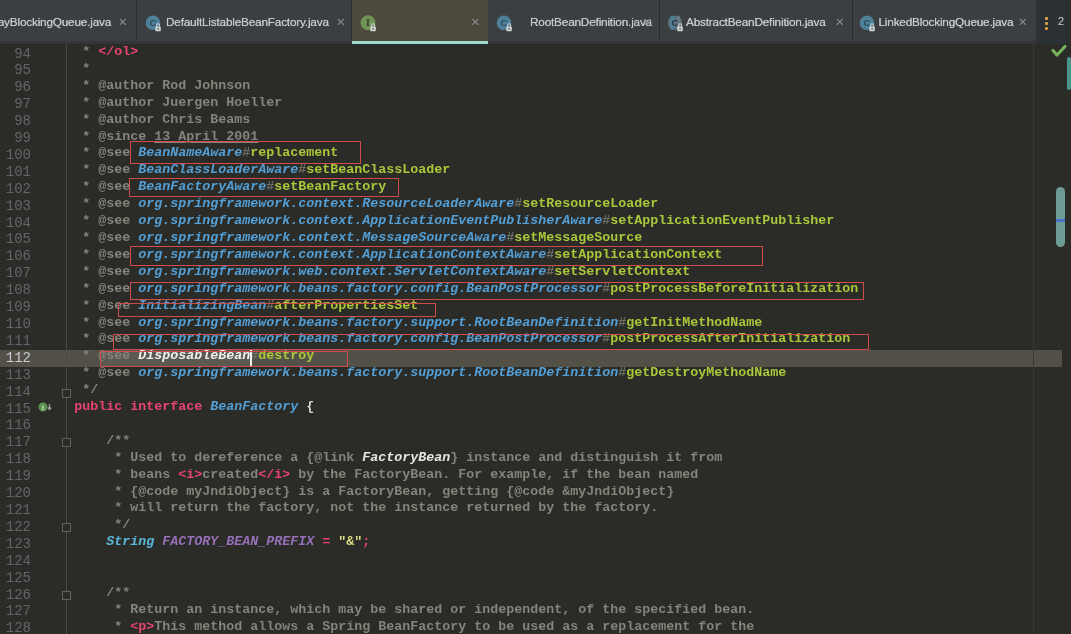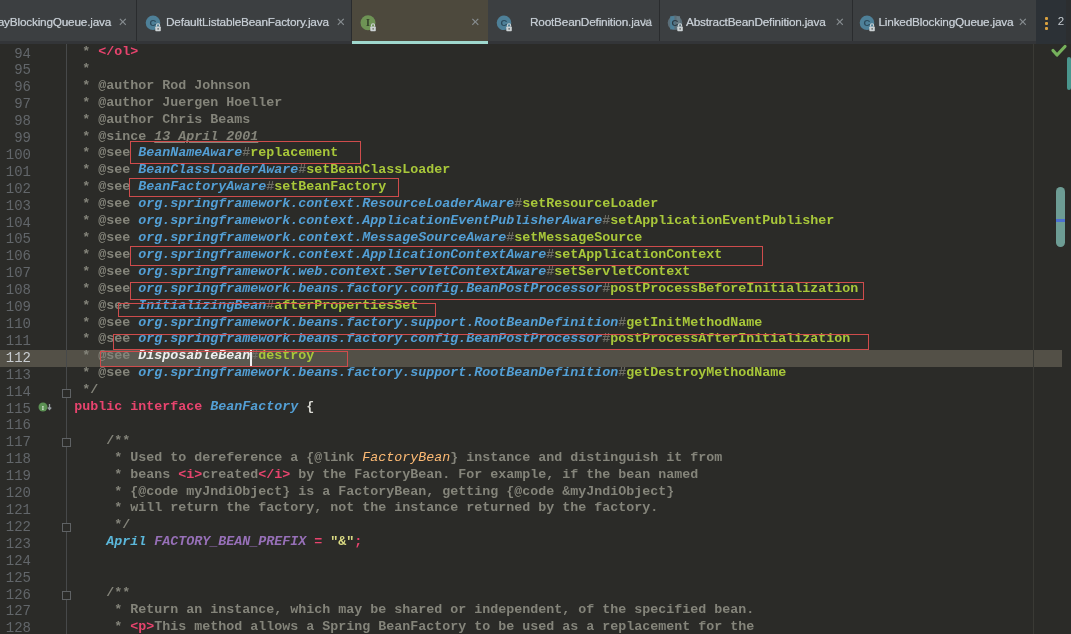--- a/index.html
+++ b/index.html
@@ -20,32 +20,32 @@
 #editor{position:absolute;left:0;top:44px;width:1071px;height:590px;}
 #caretrow{position:absolute;left:0;top:305.5px;width:1062px;height:17px;background:#535047;}
 #selrect{position:absolute;left:101px;top:305.5px;width:150px;height:17px;background:#5b5950;}
 #caret{position:absolute;left:250px;top:306px;width:2px;height:16px;background:#f0f0f0;}
 #gutline{position:absolute;left:66px;top:0;width:1px;height:590px;background:#47494a;}
 #marginline{position:absolute;left:1033px;top:0;width:1px;height:590px;background:#3a3a35;}
 #nums{position:absolute;left:0;top:1.5px;width:31px;text-align:right;font-family:"Liberation Mono",monospace;font-size:14px;line-height:16.9px;color:#62666a;margin:0;}
 #nums .cur{color:#c8ccd0;}
 #code{position:absolute;left:74.3px;top:0;margin:0;font-family:"Liberation Mono",monospace;font-size:13.34px;line-height:16.9px;color:#84847a;white-space:pre;font-weight:bold;}
 .cl{color:#539fd5;font-style:italic;}
-.lk{color:#fdba74;font-style:italic;font-weight:normal;}
+.lk{color:#e5e5e5;font-style:italic;font-weight:bold;}
 .h{color:#6e6e66;}
 .m{color:#a8c73a;}
 .k{color:#e8446e;font-weight:bold;}
 .t{color:#e8446e;font-weight:bold;}
 .ty{color:#5bb7da;font-style:italic;}
 .cn{color:#9770b8;font-style:italic;}
 .op{color:#e8446e;}
 .st{color:#dbdb84;}
 .br{color:#d8d8d2;}
 .sel{color:#efefef;font-style:italic;}
-.un{text-decoration:underline;text-underline-offset:2px;font-style:italic;}
+.un{text-decoration:underline;text-underline-offset:2px;}
 
 .rb{position:absolute;border:1.5px solid #cf4c4c;}
 
 .fm{position:absolute;left:62px;width:9px;height:9px;border:1px solid #5f6264;background:#2b2b28;}
 
 #thumb{position:absolute;left:1056px;top:143px;width:9px;height:60px;background:#6d9c94;border-radius:4.5px;}
 #bluemark{position:absolute;left:1056px;top:175px;width:9px;height:2.5px;background:#4a6fd0;}
 #stripebar{position:absolute;left:1067px;top:13px;width:4px;height:33px;background:#4a968d;border-radius:2px;}
 </style></head>
 <body>
@@ -184,21 +184,21 @@
  * @see <span class="cl">org.springframework.beans.factory.support.RootBeanDefinition</span><span class="h">#</span><span class="m">getDestroyMethodName</span>
  */
 <span class="k">public interface </span><span class="cl">BeanFactory</span> <span class="br">{</span>
 
     /**
      * Used to dereference a {@link <span class="lk">FactoryBean</span>} instance and distinguish it from
      * beans <span class="t">&lt;i&gt;</span>created<span class="t">&lt;/i&gt;</span> by the FactoryBean. For example, if the bean named
      * {@code myJndiObject} is a FactoryBean, getting {@code &amp;myJndiObject}
      * will return the factory, not the instance returned by the factory.
      */
-    <span class="ty">April</span> <span class="cn">FACTORY_BEAN_PREFIX</span> <span class="op">=</span> <span class="st">"&amp;"</span><span class="op">;</span>
+    <span class="ty">String</span> <span class="cn">FACTORY_BEAN_PREFIX</span> <span class="op">=</span> <span class="st">"&amp;"</span><span class="op">;</span>
 
 
     /**
      * Return an instance, which may be shared or independent, of the specified bean.
      * <span class="t">&lt;p&gt;</span>This method allows a Spring BeanFactory to be used as a replacement for the</pre>
     <div id="caret"></div>
 
     <div class="rb" style="left:130px;top:97px;width:231px;height:23px"></div>
     <div class="rb" style="left:129px;top:133.5px;width:270px;height:19px"></div>
     <div class="rb" style="left:130px;top:201.5px;width:633px;height:20.5px"></div>

